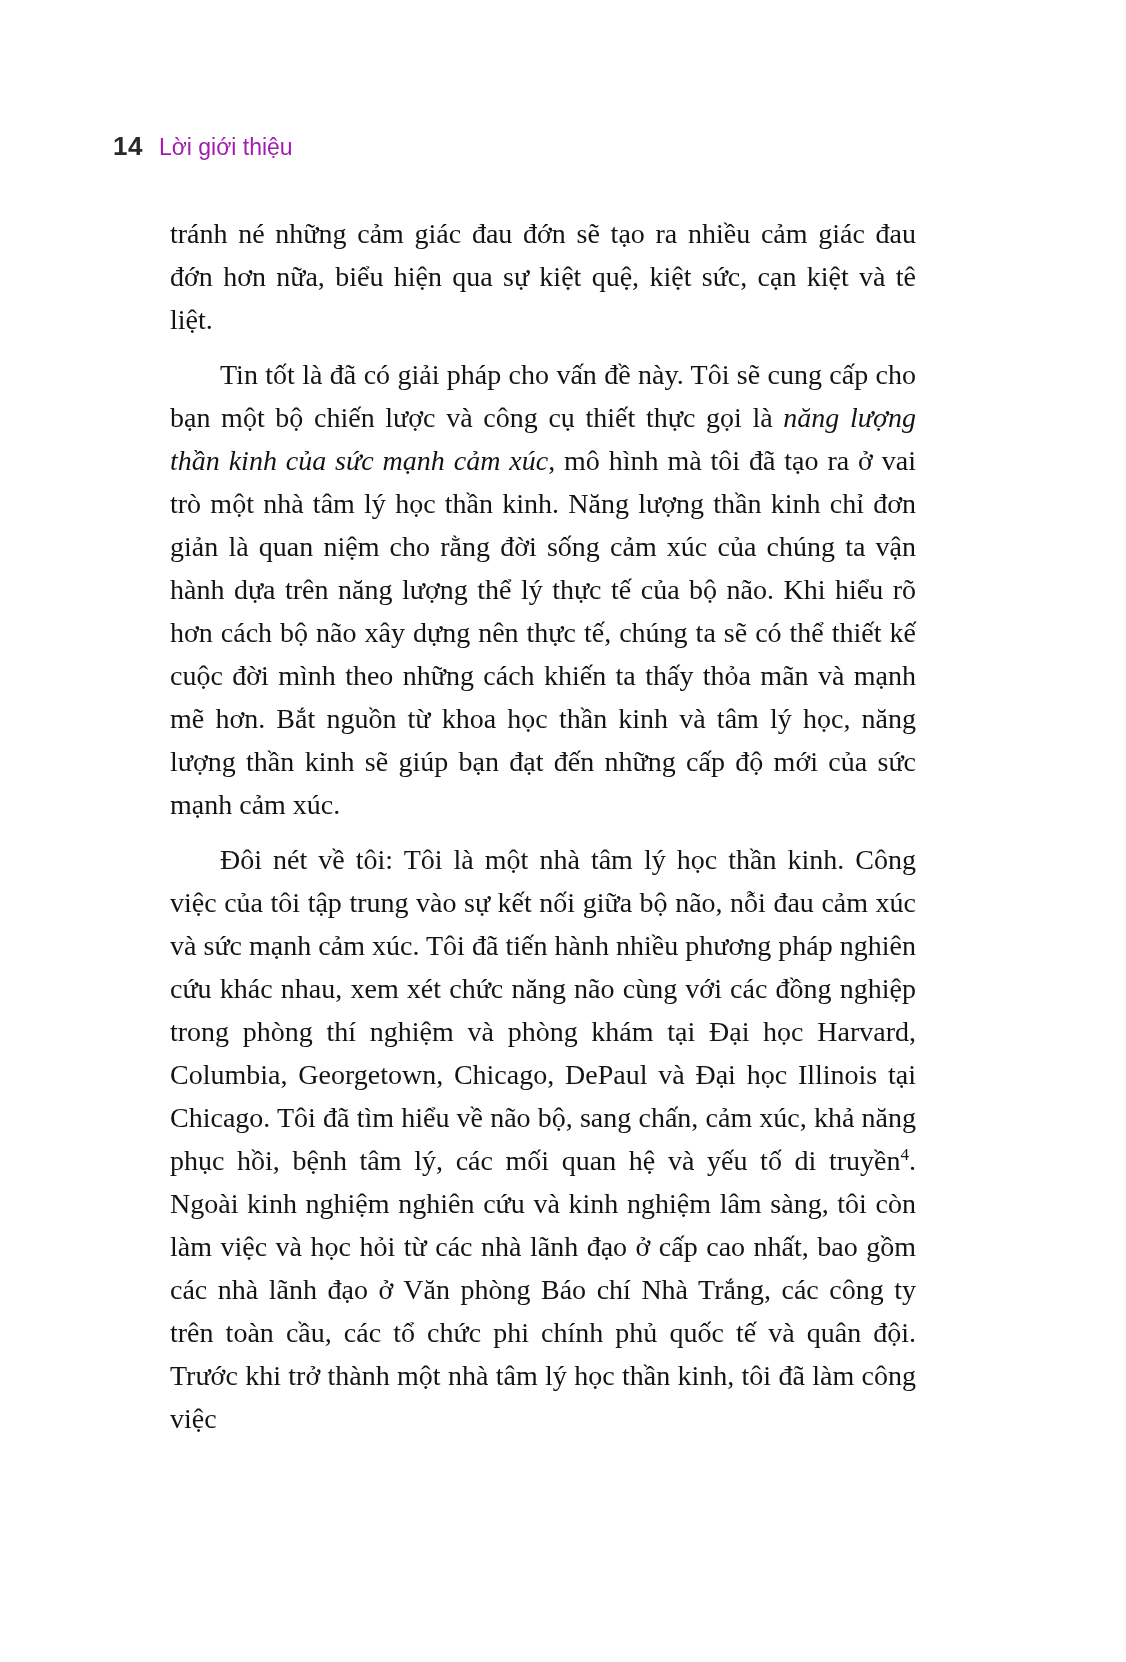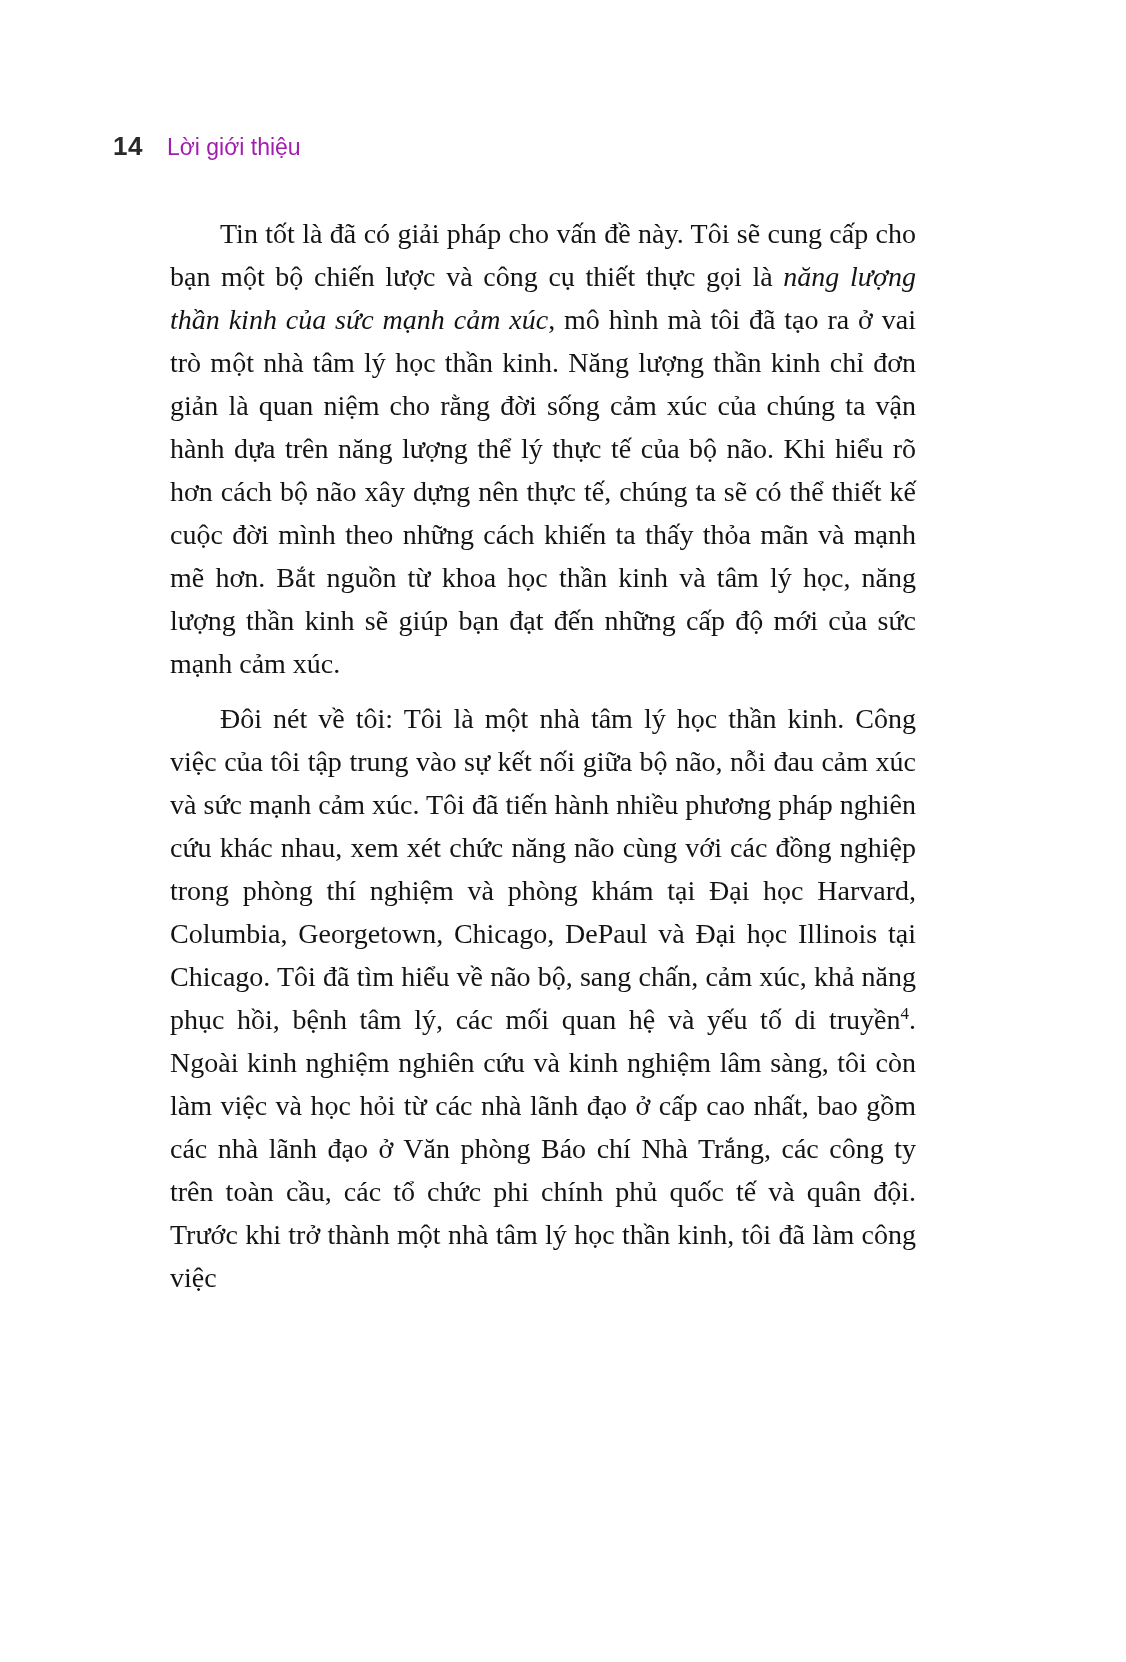--- a/index.html
+++ b/index.html
@@ -15,21 +15,21 @@
     background: #ffffff;
     overflow: hidden;
     color: #1b1b1b;
   }
   .running-head {
     position: absolute;
     top: 131px;
     left: 113px;
     display: flex;
     align-items: baseline;
-    gap: 24px;
+    gap: 16px;
     font-family: "Liberation Sans", sans-serif;
     color: #2a2a2a;
     text-align: right;
   }
   .page-num {
     font-size: 26px;
     font-weight: 700;
     letter-spacing: 0.5px;
   }
   .chapter {
@@ -68,20 +68,21 @@
 
 <div class="page">
 
   <div class="running-head">
     <span class="page-num">14</span>
     <span class="chapter">Lời giới thiệu</span>
   </div>
 
   <div class="body-text">
 
+    <p><span>tránh né những cảm giác đau đớn sẽ tạo ra nhiều cảm giác đau đớn hơn nữa, biểu hiện qua sự kiệt quệ, kiệt sức, cạn kiệt và tê liệt.</span></p>
 
     <p class="indent"><span>Tin tốt là đã có giải pháp cho vấn đề này. Tôi sẽ cung cấp cho bạn một bộ chiến lược và công cụ thiết thực gọi là </span><span class="italic">năng lượng thần kinh của sức mạnh cảm xúc</span><span>, mô hình mà tôi đã tạo ra ở vai trò một nhà tâm lý học thần kinh. Năng lượng thần kinh chỉ đơn giản là quan niệm cho rằng đời sống cảm xúc của chúng ta vận hành dựa trên năng lượng thể lý thực tế của bộ não. Khi hiểu rõ hơn cách bộ não xây dựng nên thực tế, chúng ta sẽ có thể thiết kế cuộc đời mình theo những cách khiến ta thấy thỏa mãn và mạnh mẽ hơn. Bắt nguồn từ khoa học thần kinh và tâm lý học, năng lượng thần kinh sẽ giúp bạn đạt đến những cấp độ mới của sức mạnh cảm xúc.</span></p>
 
     <p class="indent"><span>Đôi nét về tôi: Tôi là một nhà tâm lý học thần kinh. Công việc của tôi tập trung vào sự kết nối giữa bộ não, nỗi đau cảm xúc và sức mạnh cảm xúc. Tôi đã tiến hành nhiều phương pháp nghiên cứu khác nhau, xem xét chức năng não cùng với các đồng nghiệp trong phòng thí nghiệm và phòng khám tại Đại học Harvard, Columbia, Georgetown, Chicago, DePaul và Đại học Illinois tại Chicago. Tôi đã tìm hiểu về não bộ, sang chấn, cảm xúc, khả năng phục hồi, bệnh tâm lý, các mối quan hệ và yếu tố di truyền</span><sup class="fn">4</sup><span>. Ngoài kinh nghiệm nghiên cứu và kinh nghiệm lâm sàng, tôi còn làm việc và học hỏi từ các nhà lãnh đạo ở cấp cao nhất, bao gồm các nhà lãnh đạo ở Văn phòng Báo chí Nhà Trắng, các công ty trên toàn cầu, các tổ chức phi chính phủ quốc tế và quân đội. Trước khi trở thành một nhà tâm lý học thần kinh, tôi đã làm công việc</span></p>
 
   </div>
 
 </div>
 
 </body></html>

